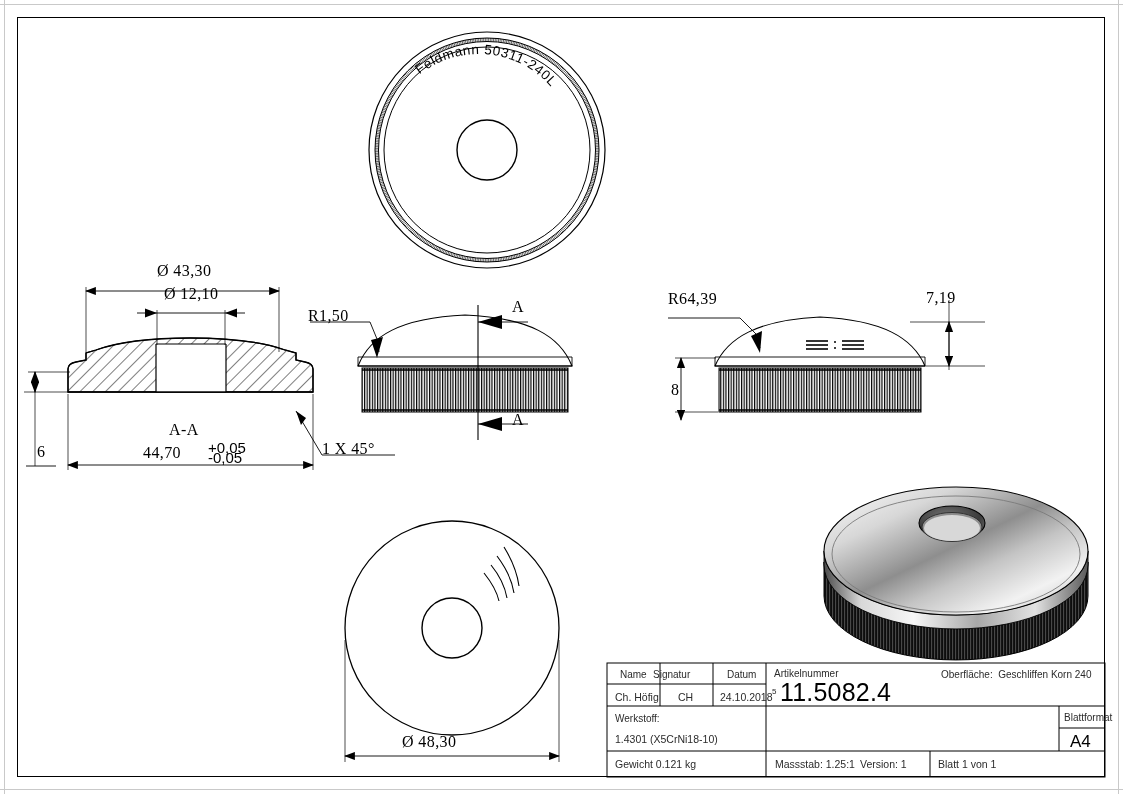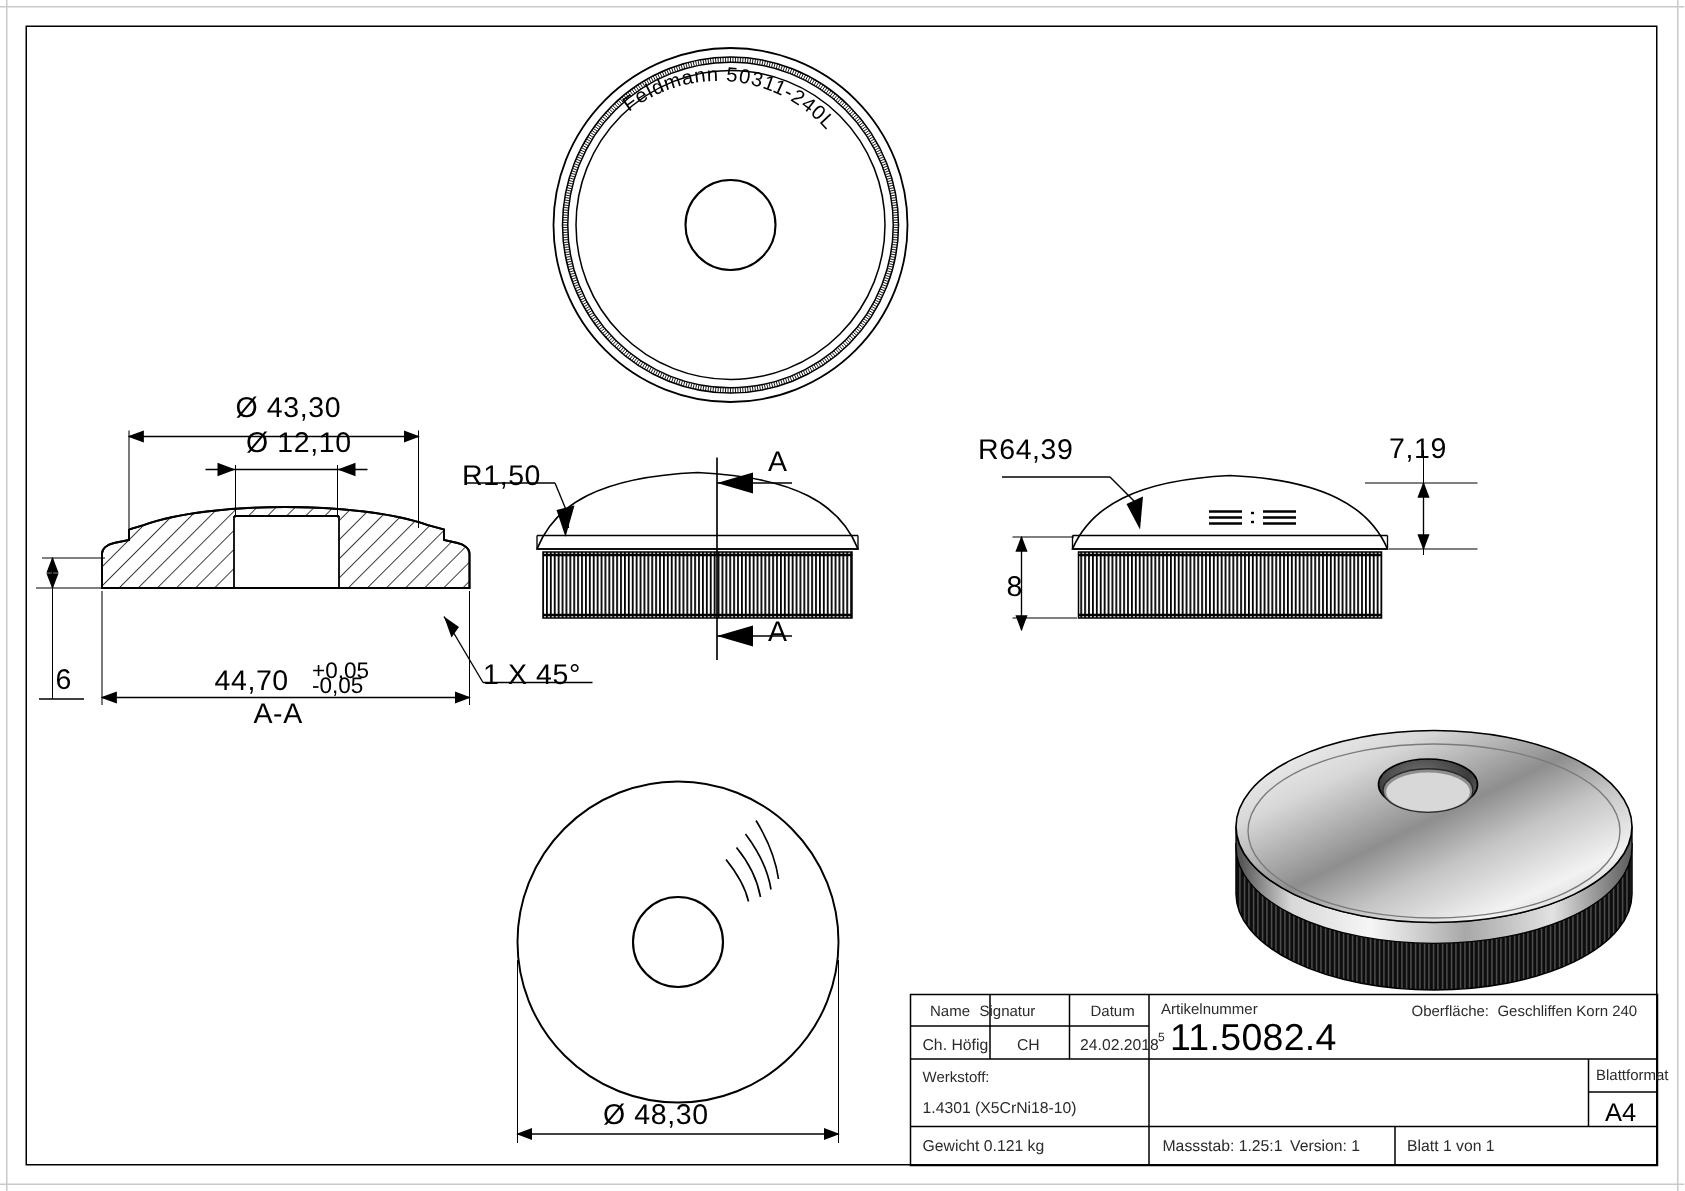--- a/index.html
+++ b/index.html
@@ -7,22 +7,22 @@
        font-family:"Liberation Sans","DejaVu Sans",sans-serif;color:#000;}
   #sheet{position:relative;width:1123px;height:794px;background:#fff;}
   
   .guide-l{position:absolute;left:4px;top:0;width:1px;height:794px;background:#c9c9c9;}
   .guide-t{position:absolute;left:0;top:4px;width:1123px;height:1px;background:#c9c9c9;}
   .guide-r{position:absolute;left:1118px;top:0;width:1px;height:794px;background:#c9c9c9;}
   .guide-b{position:absolute;left:0;top:789px;width:1123px;height:1px;background:#c9c9c9;}
   #frame{position:absolute;left:17px;top:17px;width:1088px;height:760px;
          border:1.4px solid #000;box-sizing:border-box;}
   svg{position:absolute;left:0;top:0;}
-  .dimtxt{position:absolute;font-family:Liberation Sans, sans-serif;
-          font-size:19px;letter-spacing:.4px;white-space:nowrap;}
+  .dimtxt{position:absolute;font-family:Liberation Serif, serif;
+          font-size:16px;letter-spacing:.4px;white-space:nowrap;}
   .tol{position:absolute;font-size:15px;line-height:10px;white-space:nowrap;}
   .tb{position:absolute;font-family:"Liberation Sans",sans-serif;color:#2b2b2b;
       white-space:nowrap;}
   .tb-lab{font-size:10px;}
   .tb-val{font-size:10.5px;}
   .tb-big{font-size:25px;color:#000;letter-spacing:.2px;}
   .tb-a4{font-size:17px;color:#000;}
   .tb-sm{font-size:8px;}
 </style>
 </head>
@@ -264,43 +264,43 @@
       <line x1="713" y1="663" x2="713" y2="706"></line>
       <line x1="766" y1="663" x2="766" y2="777"></line>
       <line x1="1059" y1="706" x2="1059" y2="751"></line>
       <line x1="1059" y1="728" x2="1105" y2="728"></line>
       <line x1="930" y1="751" x2="930" y2="777"></line>
     </g>
   </svg>
 
   <div class="dimtxt" style="left:157px;top:262px;">Ø 43,30</div>
   <div class="dimtxt" style="left:164px;top:285px;">Ø 12,10</div>
-  <div class="dimtxt" style="left:169px;top:421px;margin-top:45px;">A-A</div>
+  <div class="dimtxt" style="left:169px;top:421px;">A-A</div>
   <div class="dimtxt" style="left:143px;top:444px;">44,70</div>
   <div class="tol" style="left:208px;top:443px;">+0,05</div>
   <div class="tol" style="left:208px;top:453px;">-0,05</div>
   <div class="dimtxt" style="left:37px;top:443px;">6</div>
   <div class="dimtxt" style="left:322px;top:440px;">1 X 45°</div>
   <div class="dimtxt" style="left:308px;top:307px;">R1,50</div>
-  <div class="dimtxt" style="left:652px;top:290px;text-align:center;">R64,39</div>
+  <div class="dimtxt" style="left:668px;top:290px;text-align:center;">R64,39</div>
   <div class="dimtxt" style="left:926px;top:289px;">7,19</div>
   <div class="dimtxt" style="left:671px;top:381px;">8</div>
   <div class="dimtxt" style="left:512px;top:298px;">A</div>
   <div class="dimtxt" style="left:512px;top:411px;">A</div>
   <div class="dimtxt" style="left:402px;top:733px;">Ø 48,30</div>
 
   <div class="tb tb-lab" style="left:620px;top:669px;">Name</div>
   <div class="tb tb-lab" style="left:653px;top:669px;">Signatur</div>
   <div class="tb tb-lab" style="left:727px;top:669px;">Datum</div>
   <div class="tb tb-lab" style="left:774px;top:668px;">Artikelnummer</div>
   <div class="tb tb-lab" style="left:941px;top:669px;"><span>Oberfläche:</span>&nbsp;&nbsp;<span>Geschliffen Korn 240</span></div>
 
   <div class="tb tb-val" style="left:615px;top:691px;">Ch. Höfig</div>
   <div class="tb tb-val" style="left:678px;top:691px;">CH</div>
-  <div class="tb tb-val" style="left:720px;top:691px;">24.02.2018</div>
+  <div class="tb tb-val" style="left:720px;top:691px;">24.10.2018</div>
 
   <div class="tb tb-sm" style="left:772px;top:687px;">5</div>
   <div class="tb tb-big" style="left:780px;top:678px;">11.5082.4</div>
 
   <div class="tb tb-lab" style="left:615px;top:713px;">Werkstoff:</div>
   <div class="tb tb-val" style="left:615px;top:733px;">1.4301 (X5CrNi18-10)</div>
 
   <div class="tb tb-lab" style="left:1064px;top:712px;">Blattformat</div>
   <div class="tb tb-a4" style="left:1070px;top:732px;">A4</div>
 

